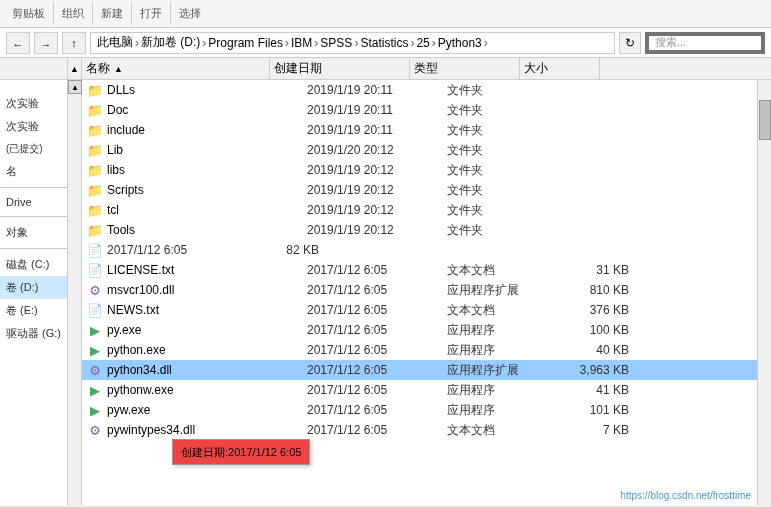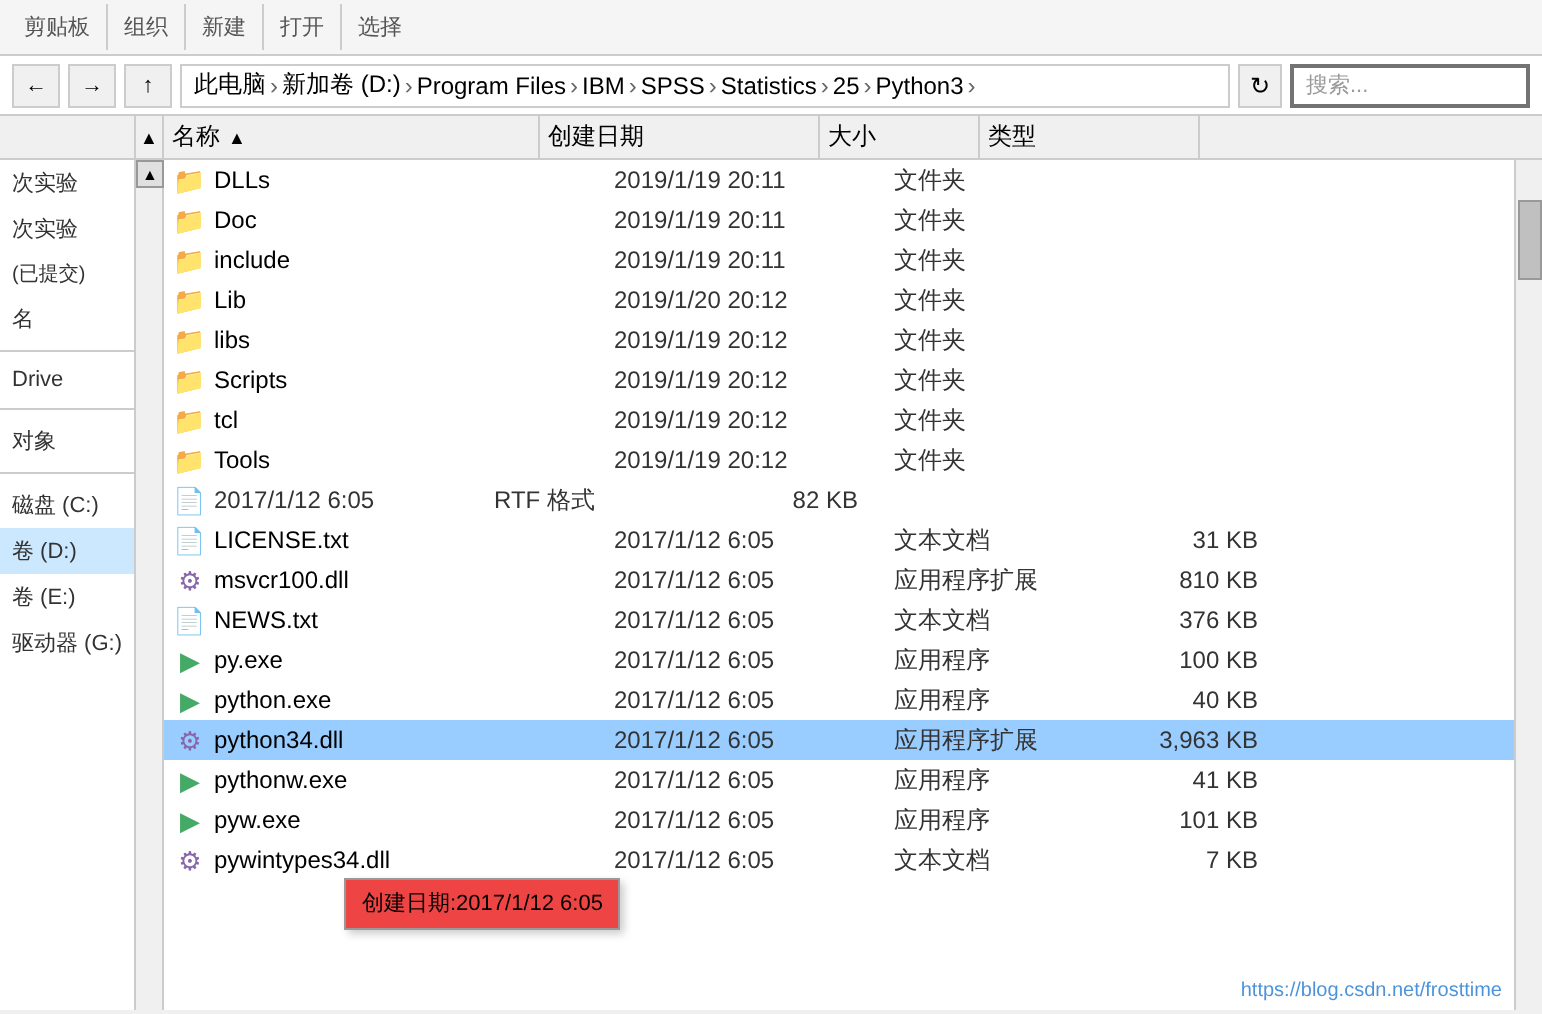--- a/index.html
+++ b/index.html
@@ -55,42 +55,42 @@
     .path-sep { color: #666; margin: 0 2px; }
     .path-part { color: #000; cursor: pointer; }
     .refresh-btn {
       width: 22px; height: 22px;
       border: 1px solid #ccc;
       background: #f0f0f0;
       cursor: pointer;
       display: flex; align-items: center; justify-content: center;
     }
     .search-box {
-      border: 2px solid #737373;
+      border: 4px solid #737373;
       background: #fff;
       padding: 2px 6px;
       font-size: 11px;
       height: 22px;
       width: 120px;
       display: flex; align-items: center;
       color: #999;
     }
 
     
     .main-layout {
       display: flex;
       height: calc(507px - 28px - 30px - 24px);
     }
 
     
     .sidebar {
       width: 68px;
       background: #fff;
       border-right: 1px solid #ccc;
-      padding: 0 0;
+      padding: 12px 0;
       overflow: hidden;
     }
     .sidebar-item {
       padding: 4px 6px;
       font-size: 11px;
       color: #333;
       cursor: pointer;
       white-space: nowrap;
       overflow: hidden;
     }
@@ -256,25 +256,25 @@
   <div class="header-row">
     <div style="width:68px;border-right:1px solid #ccc;height:100%;"></div>
     <div style="width:14px;border-right:1px solid #ccc;height:100%;display:flex;align-items:center;justify-content:center;font-size:9px;cursor:pointer;">▲</div>
     <div class="header-cell" style="width:188px;">
       <span>名称</span>
       <span style="margin-left:4px;font-size:9px;">▲</span>
     </div>
     <div class="header-cell" style="width:140px;">
       <span>创建日期</span>
     </div>
+    <div class="header-cell" style="width:110px;">
+      <span>类型</span>
+    </div>
     <div class="header-cell" style="width:80px;">
       <span>大小</span>
-    </div>
-    <div class="header-cell" style="width:110px;">
-      <span>类型</span>
     </div>
   </div>
 
   <div class="main-layout">
 
     <div class="sidebar">
       <div class="sidebar-item">次实验</div>
       <div class="sidebar-item">次实验</div>
       <div class="sidebar-item" style="font-size:10px;">(已提交)</div>
       <div class="sidebar-item">名</div>
@@ -348,21 +348,20 @@
           <div class="file-row">
       <div class="file-icon" style="color:#f0c040">📁</div>
       <div class="file-name">Tools</div>
       <div class="file-date">2019/1/19 20:12</div>
       <div class="file-type">文件夹</div>
       <div class="file-size"></div>
     </div>
           <div class="file-row">
       <div class="file-icon" style="color:#4466cc">📄</div>
       <div class="file-date">2017/1/12 6:05</div>
-      <div class="file-type">RTF 格式</div>
       <div class="file-size">82 KB</div>
     </div>
           <div class="file-row">
       <div class="file-icon" style="color:#888888">📄</div>
       <div class="file-name">LICENSE.txt</div>
       <div class="file-date">2017/1/12 6:05</div>
       <div class="file-type">文本文档</div>
       <div class="file-size">31 KB</div>
     </div>
           <div class="file-row">

